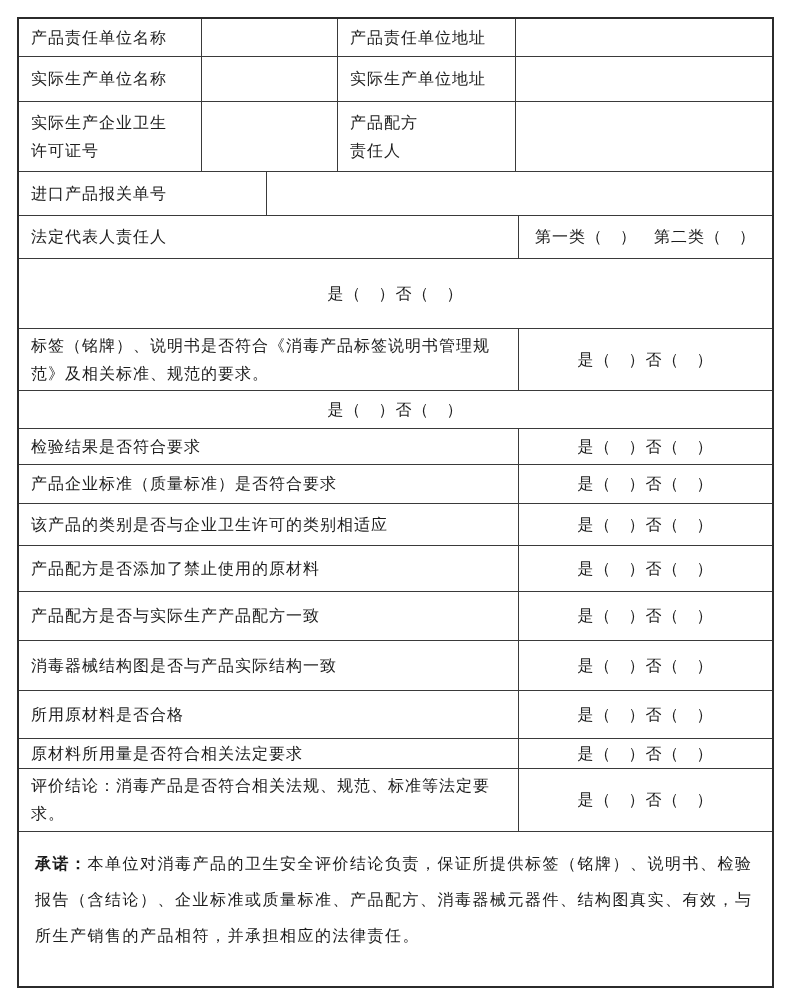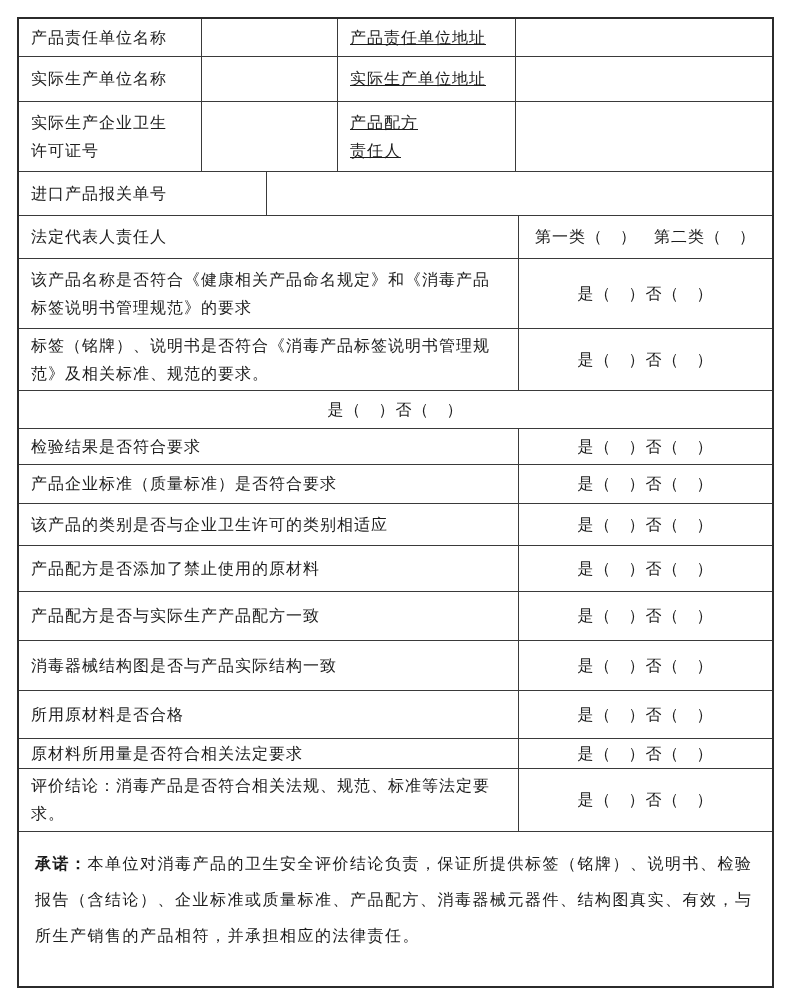--- a/index.html
+++ b/index.html
@@ -34,21 +34,21 @@
     font-size: 16px;
     letter-spacing: 1px;
     line-height: 28px;
     padding: 2px 28px 2px 12px;
     overflow: hidden;
   }
   .cell:last-child { border-right: none; }
   .cell.fill { flex: 1 1 auto; }
   .w-label1 { width: 183px; flex: 0 0 183px; }
   .w-value1 { width: 136px; flex: 0 0 136px; }
-  .w-label2 { width: 178px; flex: 0 0 178px; text-decoration: underline; }
+  .w-label2 { width: 178px; flex: 0 0 178px; }
   .w-phone  { width: 57px;  flex: 0 0 57px; padding-left: 10px; }
   .w-phoneval { width: 119px; flex: 0 0 119px; }
   .w-zip    { width: 70px;  flex: 0 0 70px; padding-left: 10px; }
   .w-customs { width: 248px; flex: 0 0 248px; }
   .w-question { width: 500px; flex: 0 0 500px; }
   .answer {
     align-items: center;
     text-align: right;
     padding: 2px 6px;
     white-space: pre-wrap;
@@ -96,21 +96,20 @@
     <div class="cell w-customs">进口产品报关单号</div>
     <div class="cell fill"></div>
   </div>
 
   <div class="row" style="height:43px">
     <div class="cell w-question">法定代表人责任人</div>
     <div class="cell fill answer">第一类（　）　第二类（　）</div>
   </div>
 
   <div class="row" style="height:70px">
-    <div class="cell w-question">该产品名称是否符合《健康相关产品命名规定》和《消毒产品标签说明书管理规范》的要求</div>
     <div class="cell fill answer">是（　）否（　）</div>
   </div>
 
   <div class="row" style="height:62px">
     <div class="cell w-question">标签（铭牌）、说明书是否符合《消毒产品标签说明书管理规范》及相关标准、规范的要求。</div>
     <div class="cell fill answer">是（　）否（　）</div>
   </div>
 
   <div class="row" style="height:38px">
     <div class="cell fill answer">是（　）否（　）</div>

